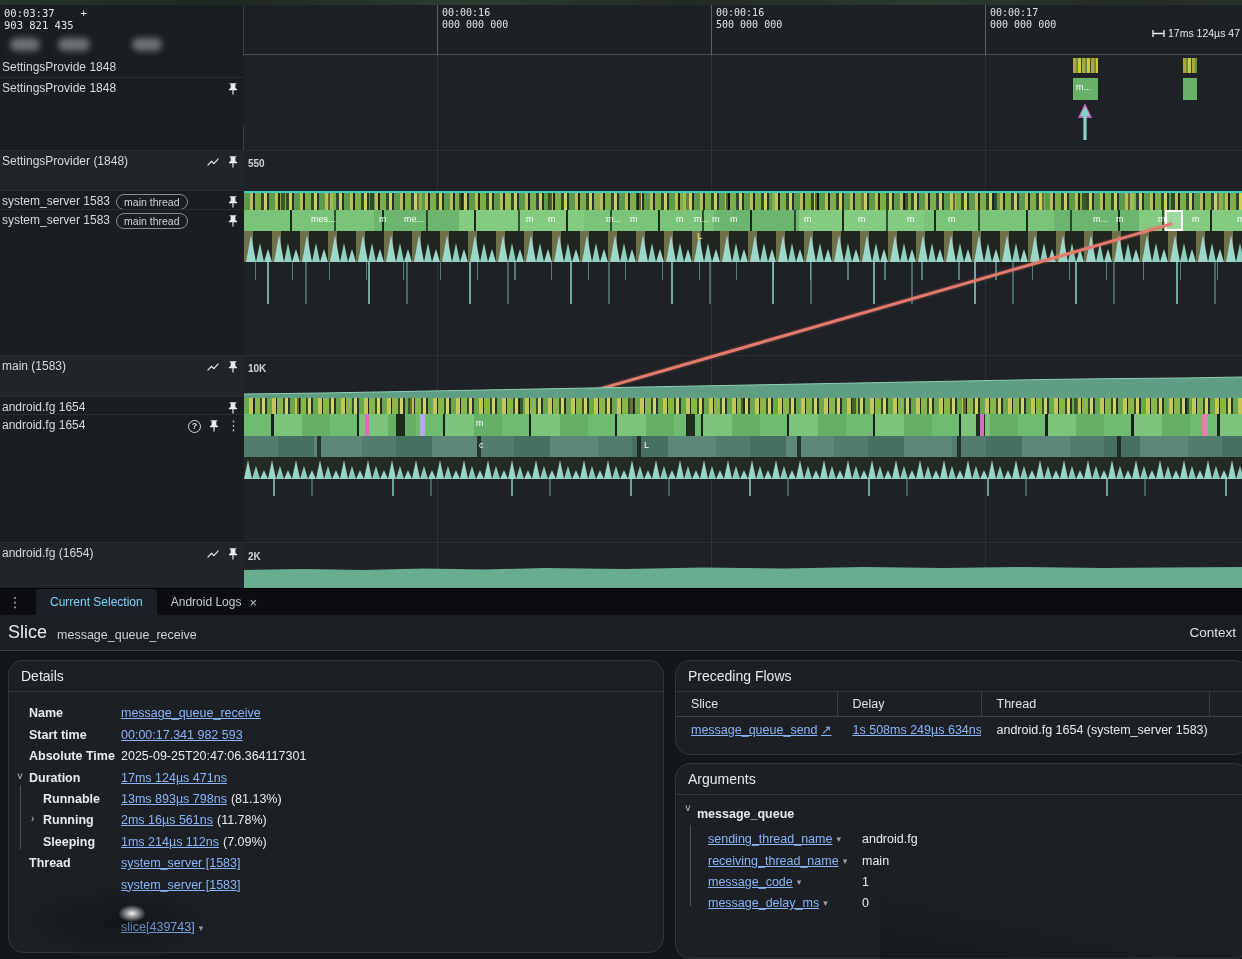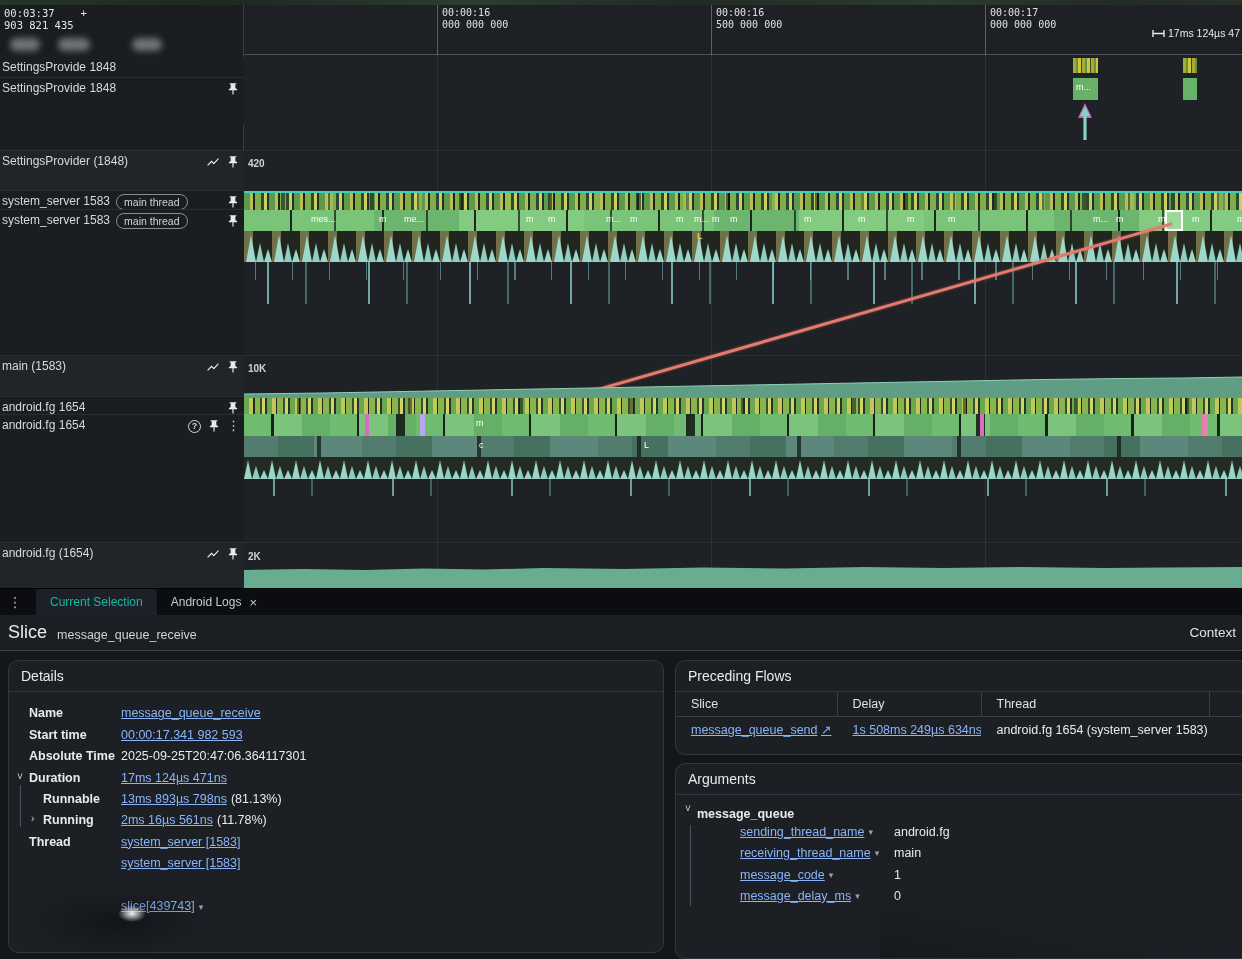--- a/index.html
+++ b/index.html
@@ -94,33 +94,33 @@
   #fg-desc{left:0;top:424px;width:998px;height:17px;
     background:repeating-linear-gradient(90deg,rgba(0,0,0,0) 0 29px,rgba(140,214,200,.7) 29px 31px,rgba(0,0,0,0) 31px 67px,rgba(120,195,180,.4) 67px 69px,rgba(0,0,0,0) 69px 119px);}
 
   #fg-counter-label{left:4px;top:496px;font-size:10px;color:#cfd2d6;font-weight:bold;}
   #fg-counter-svg{left:0;top:488px;}
 
   
   #tabbar{left:0;top:588px;width:1242px;height:27px;background:#0b0d10;display:flex;align-items:stretch;border-top:1px solid #000;}
   #tab-menu{width:30px;display:flex;align-items:center;justify-content:center;color:#b9bec3;font-size:14px;}
   .tab{display:flex;align-items:center;gap:8px;padding:0 14px;font-size:12px;color:#c7cbd0;}
-  .tab.active{background:#1d2127;color:#14b8a6;border-radius:3px 3px 0 0;margin-left:6px;}
+  .tab.active{background:#1d2127;color:#7dd3fc;border-radius:3px 3px 0 0;margin-left:6px;}
   .tab .close{color:#c7cbd0;font-size:13px;}
 
   
   #sel-header{left:0;top:615px;width:1242px;height:36px;background:#1b1f24;border-bottom:1px solid #3a4046;
     display:flex;align-items:center;padding:0 6px 0 8px;}
   #sel-kind{font-size:18px;color:#e9ebed;}
   #sel-title{font-size:12.5px;color:#cfd3d7;margin-left:10px;margin-top:4px;}
   #sel-context{margin-left:auto;font-size:13.5px;color:#dfe2e5;white-space:nowrap;}
 
   
   #details-zone{left:0;top:651px;width:1242px;height:308px;background:#14171a;}
-  .panel{position:absolute;background:var(--panel-bg);border:1px solid var(--panel-border);border-radius:10px;overflow:hidden;}
+  .panel{position:absolute;background:var(--panel-bg);border:1px solid var(--panel-border);border-radius:15px;overflow:hidden;}
   .panel-title{height:31px;display:flex;align-items:center;padding:0 12px;font-size:14px;color:#e8eaed;
     border-bottom:1px solid var(--panel-border);}
   #details-panel{left:8px;top:9px;width:656px;height:293px;}
   .details-table{position:relative;padding:7px 8px 4px 20px;}
   .drow{display:flex;align-items:flex-end;height:21.4px;position:relative;font-size:12.5px;}
   .drow.gap{margin-top:21px;}
   .dlabel{flex:0 0 92px;font-weight:bold;color:#e8eaed;position:relative;white-space:nowrap;}
   .drow.indent .dlabel{padding-left:14px;}
   .drow.indent::before{content:'';position:absolute;left:-9px;top:0;bottom:0;border-left:1px solid #4a525a;}
   .caret{position:absolute;left:-12px;top:0;color:#cfd3d7;font-size:10px;font-weight:normal;}
@@ -135,21 +135,21 @@
   #flows-table th{font-weight:normal;color:#dfe2e5;text-align:left;height:24px;padding:0 0 0 15px;
     border-bottom:1px solid #3a4046;border-right:1px solid #3a4046;}
   #flows-table td{height:27px;padding:0 0 0 15px;border-right:1px solid transparent;white-space:nowrap;overflow:hidden;}
   #flows-table col.c1{width:161px;} #flows-table col.c2{width:144px;} #flows-table col.c3{width:228px;}
 
   #args-panel{left:675px;top:112px;width:575px;height:196px;}
   .args-body{position:relative;padding:8px 10px 0 21px;font-size:12.5px;}
   .arg-group{font-weight:bold;color:#e8eaed;position:relative;height:22px;display:flex;align-items:center;}
   .arg-rows{position:relative;padding-left:11px;}
   .arg-rows::before{content:'';position:absolute;left:-7px;top:0;bottom:4px;border-left:1px solid #4a525a;}
-  .arg-row{height:21.3px;display:flex;align-items:flex-start;margin-left:32px;}
+  .arg-row{height:21.3px;display:flex;align-items:flex-end;}
   .arg-key{width:142px;flex:none;display:flex;align-items:center;}
   .arg-val{color:#e8eaed;padding-left:12px;}
 
   
   #cursor-blob{left:118px;top:905px;width:28px;height:17px;border-radius:50%;
     background:radial-gradient(closest-side,rgba(255,255,255,.95),rgba(255,255,255,0));}
   #shadow-bl{left:18px;top:885px;width:200px;height:74px;border-radius:50%;
     background:radial-gradient(closest-side,rgba(0,0,0,.35),rgba(0,0,0,0));}
   #shadow-br{left:880px;top:890px;width:362px;height:69px;
     background:linear-gradient(12deg,rgba(0,0,0,.22),rgba(0,0,0,0) 55%);}
@@ -288,21 +288,21 @@
     <div class="sp-statebar" style="left:829px;width:25px;"></div>
     <div class="sp-statebar" style="left:939px;width:14px;"></div>
     <div class="sp-slice" style="left:829px;width:25px;">m...</div>
     <div class="sp-slice" style="left:939px;width:14px;"></div>
     <svg id="sp-arrow" class="abs" width="18" height="40" viewBox="0 0 18 40">
       <path d="M2 18 L9 3 L16 18 Z" fill="#d973cf" opacity=".85"></path>
       <path d="M4 16 L9 6 L14 16 Z" fill="#86d2c6"></path>
       <rect x="7.4" y="12" width="3.2" height="28" fill="#86d2c6"></rect>
     </svg>
 
-    <div id="sp-counter-label" class="abs">420</div>
+    <div id="sp-counter-label" class="abs">550</div>
 
     <div id="ss-state" class="abs"></div>
     <div id="ss-slice" class="abs">
       <div id="ss-labels">
           <span class="slice-label" style="left: 67px;">mes...</span>
           <span class="slice-label" style="left: 135px;">m</span>
           <span class="slice-label" style="left: 160px;">me...</span>
           <span class="slice-label" style="left: 282px;">m</span>
           <span class="slice-label" style="left: 304px;">m</span>
           <span class="slice-label" style="left: 362px;">m...</span>
@@ -421,20 +421,24 @@
             <div class="dlabel"><span class="caret">˅</span><span>Duration</span></div>
             <div class="dvalue"><span class="link">17ms 124µs 471ns</span></div>
           </div>
           <div class="drow indent">
             <div class="dlabel"><span>Runnable</span></div>
             <div class="dvalue"><span class="link">13ms 893µs 798ns</span><span class="suffix">(81.13%)</span></div>
           </div>
           <div class="drow indent">
             <div class="dlabel"><span class="caret inline">›</span><span>Running</span></div>
             <div class="dvalue"><span class="link">2ms 16µs 561ns</span><span class="suffix">(11.78%)</span></div>
+          </div>
+          <div class="drow indent">
+            <div class="dlabel"><span>Sleeping</span></div>
+            <div class="dvalue"><span class="link">1ms 214µs 112ns</span><span class="suffix">(7.09%)</span></div>
           </div>
           <div class="drow">
             <div class="dlabel"><span>Thread</span></div>
             <div class="dvalue"><span class="link">system_server [1583]</span></div>
           </div>
           <div class="drow">
             <div class="dlabel"><span></span></div>
             <div class="dvalue"><span class="link">system_server [1583]</span></div>
           </div>
           <div class="drow gap">

